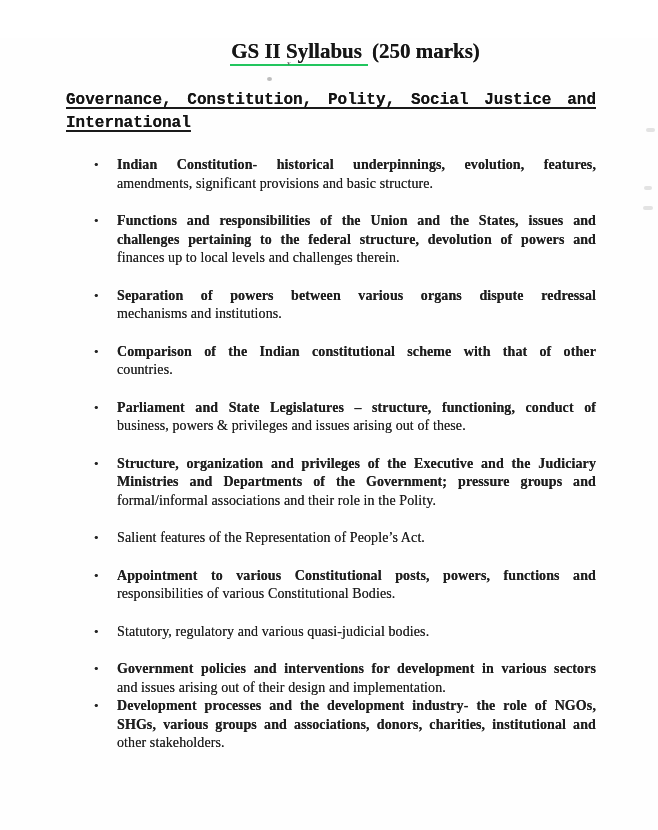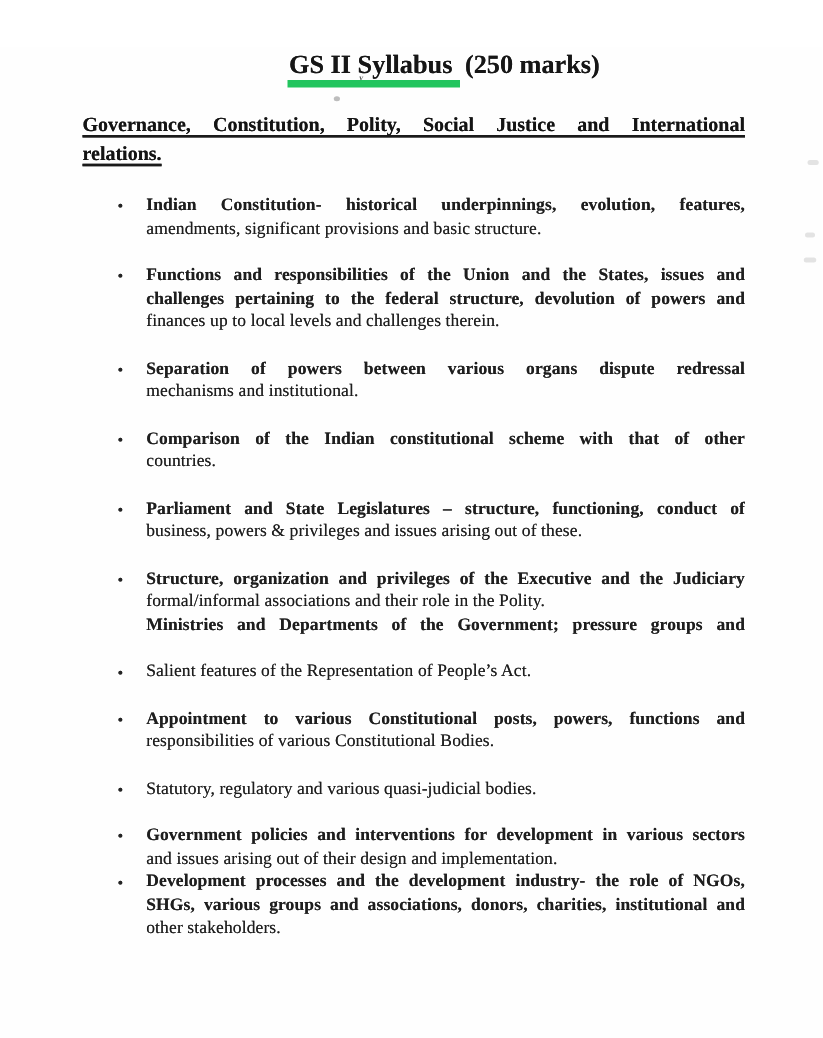--- a/index.html
+++ b/index.html
@@ -16,21 +16,21 @@
   .title-row {
     margin: 38px 63px 0 115px;
     text-align: center;
     font-size: 21px; line-height: 27px;
     color: #161616;
     text-shadow: 0 0 0.5px #3a3a3a;
     white-space: nowrap;
   }
   .t-main {
     font-weight: bold;
-    border-bottom: 6px solid #22c55e;
+    border-bottom: 2px solid #22c55e;
     padding: 0 6px 1px 1px;
   }
   .t-suffix { margin-left: 4px; font-weight: bold; }
   
   .artifact { position: absolute; color: #6f6f6f; pointer-events: none; }
   .artifact-check { left: 287px; top: 20px; font-size: 10px; font-weight: bold;
     transform: skewX(-8deg); color: #5d5d5d; }
   .artifact-check::before { content: "\1D5B"; font-size: 11px; }
   .artifact-dot { left: 267px; top: 39px; width: 5px; height: 4px;
     background: #9a9a9a; border-radius: 50%; opacity: .65; }
@@ -45,21 +45,21 @@
     font-size: 16px; line-height: 23px;
     font-weight: bold; color: #141414;
     text-shadow: 0 0 0.5px #3a3a3a;
   }
   .h-line {
     text-decoration: underline;
     text-decoration-thickness: 2px;
     text-underline-offset: 3px;
     text-decoration-color: #1a1a1a;
   }
-  .h-line.j { text-align: justify; text-align-last: justify; }
+  .h-line.j { text-align: justify; text-align-last: justify; font-family: Liberation Mono, monospace; }
   
   .bullets { margin: 21px 0 0 94px; }
   .topic-item { display: flex; margin-bottom: 19px; width: 502px; }
   .topic-item.tight { margin-bottom: 0; }
   .dot {
     flex: none; width: 23px;
     font-size: 13px; line-height: 18.5px;
     color: #242424; text-shadow: 0 0 0.5px #4a4a4a;
   }
   .lines { width: 479px; }
@@ -81,21 +81,20 @@
   </div>
 
   <span class="artifact artifact-check"></span>
   <span class="artifact-dot artifact"></span>
   <span class="edge-speck s1"></span>
   <span class="edge-speck s2"></span>
   <span class="edge-speck s3"></span>
 
   <div class="heading">
     <div class="h-line j">Governance, Constitution, Polity, Social Justice and International</div>
-    <div class="h-line">relations.</div>
   </div>
 
   <div class="bullets" id="bullet-list">
       <div class="topic-item">
         <span class="dot">•</span>
         <div class="lines">
           <div class="line j">Indian Constitution- historical underpinnings, evolution, features,</div>
           <div class="line">amendments, significant provisions and basic structure.</div>
         </div>
       </div>
@@ -104,43 +103,43 @@
         <div class="lines">
           <div class="line j">Functions and responsibilities of the Union and the States, issues and</div>
           <div class="line j">challenges pertaining to the federal structure, devolution of powers and</div>
           <div class="line">finances up to local levels and challenges therein.</div>
         </div>
       </div>
       <div class="topic-item">
         <span class="dot">•</span>
         <div class="lines">
           <div class="line j">Separation of powers between various organs dispute redressal</div>
-          <div class="line">mechanisms and institutional.</div>
+          <div class="line">mechanisms and institutions.</div>
         </div>
       </div>
       <div class="topic-item">
         <span class="dot">•</span>
         <div class="lines">
           <div class="line j">Comparison of the Indian constitutional scheme with that of other</div>
           <div class="line">countries.</div>
         </div>
       </div>
       <div class="topic-item">
         <span class="dot">•</span>
         <div class="lines">
           <div class="line j">Parliament and State Legislatures – structure, functioning, conduct of</div>
           <div class="line">business, powers &amp; privileges and issues arising out of these.</div>
         </div>
       </div>
       <div class="topic-item">
         <span class="dot">•</span>
         <div class="lines">
           <div class="line j">Structure, organization and privileges of the Executive and the Judiciary</div>
+          <div class="line j">Ministries and Departments of the Government; pressure groups and</div>
           <div class="line">formal/informal associations and their role in the Polity.</div>
-          <div class="line j">Ministries and Departments of the Government; pressure groups and</div>
         </div>
       </div>
       <div class="topic-item">
         <span class="dot">•</span>
         <div class="lines">
           <div class="line">Salient features of the Representation of People’s Act.</div>
         </div>
       </div>
       <div class="topic-item">
         <span class="dot">•</span>

